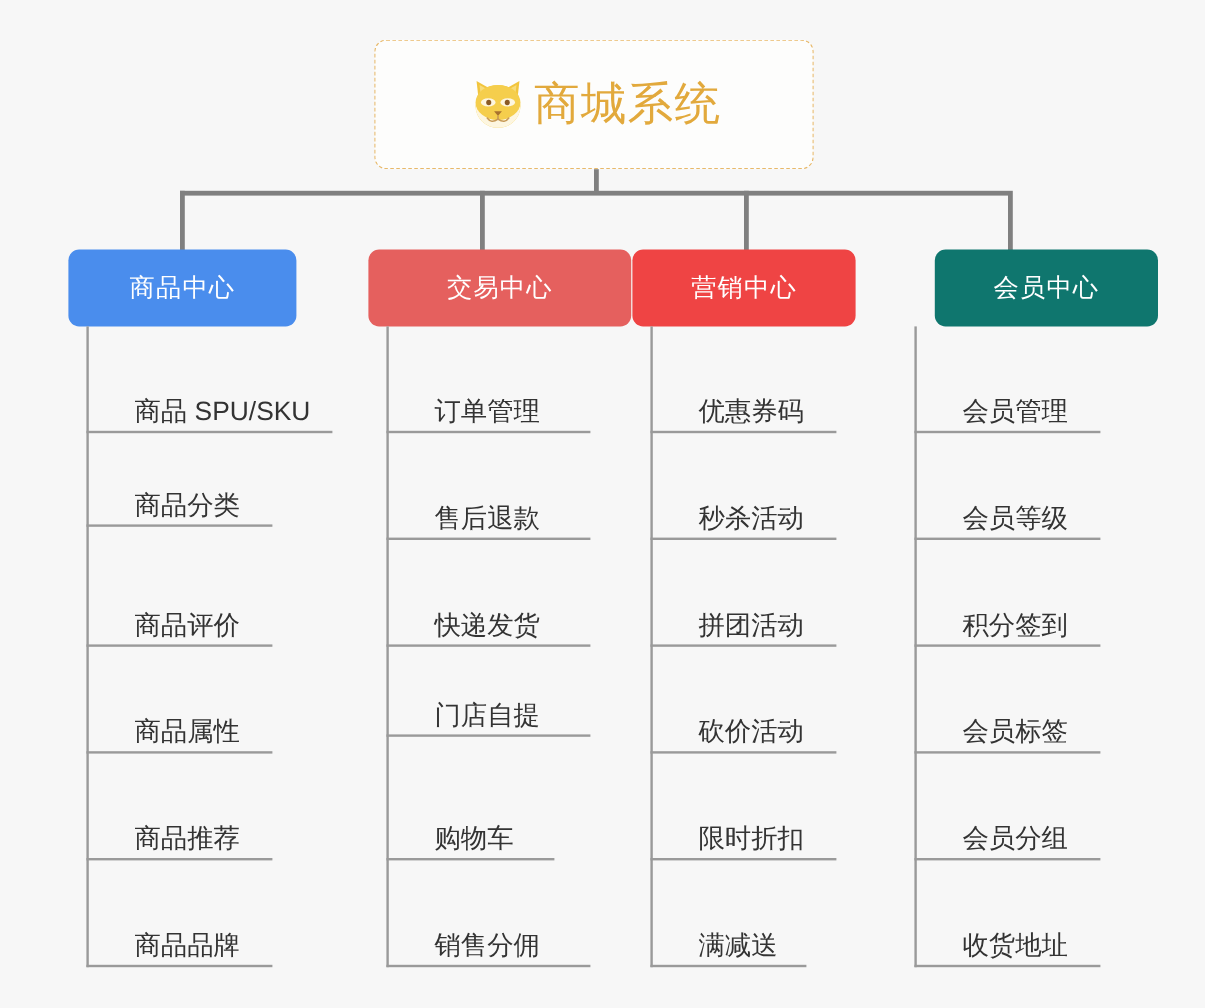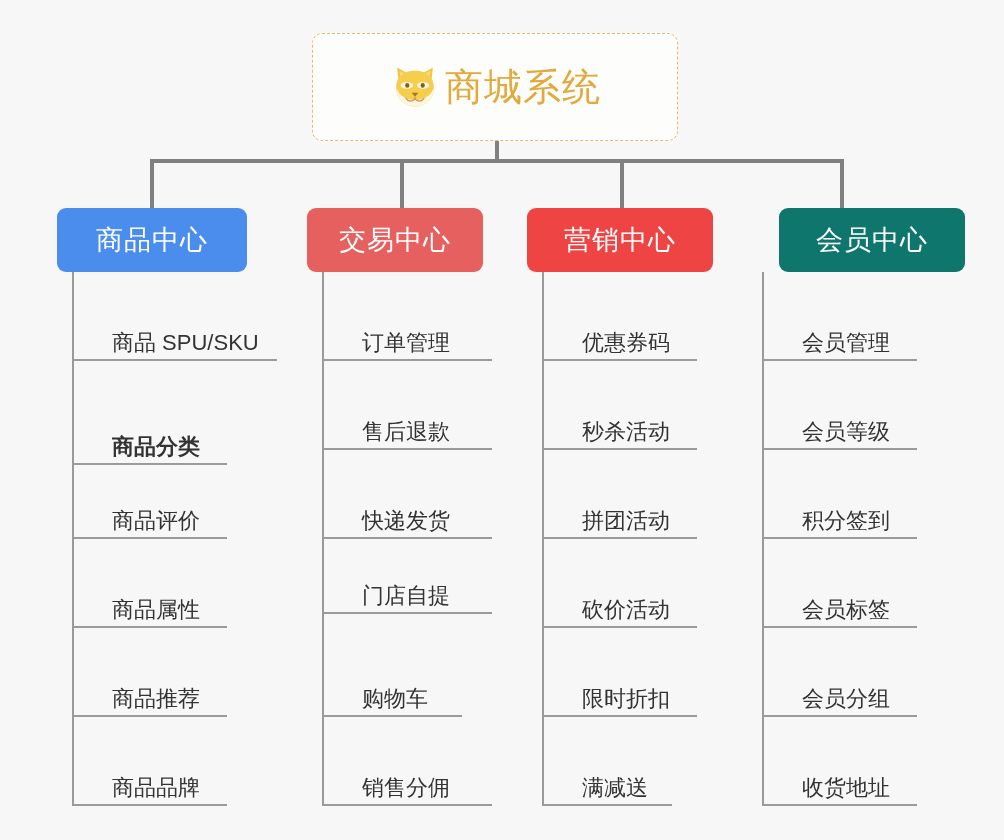--- a/index.html
+++ b/index.html
@@ -81,21 +81,21 @@
     position: absolute;
     top: 208px;
     height: 64px;
     box-sizing: border-box;
     border-radius: 9px;
     display: flex;
     align-items: center;
     justify-content: center;
   }
   .cat-label {
-    font-size: 27px;
+    font-size: 21px;
     color: #ffffff;
     letter-spacing: 1px;
     white-space: nowrap;
   }
 
   
   .branch {
     position: absolute;
     top: 272px;
   }
@@ -155,38 +155,38 @@
   <div id="branch-layer">
       <div class="drop" style="left: 150px;"></div>
       <div class="cat-box" style="left: 57px; width: 190px; background: rgb(74, 141, 237);">
         <span class="cat-label">商品中心</span>
       </div>
       <div class="branch" style="left: 72px;">
         <div class="trunk" style="height: 534px;"></div>
         <div class="leaf" style="top: 0px; width: 205px;">
           <span class="leaf-label">商品 SPU/SKU</span>
         </div>
-        <div class="leaf" style="top: 104px; width: 155px; font-weight: bold;">
+        <div class="leaf" style="top: 78px; width: 155px;">
           <span class="leaf-label">商品分类</span>
         </div>
         <div class="leaf" style="top: 178px; width: 155px;">
           <span class="leaf-label">商品评价</span>
         </div>
         <div class="leaf" style="top: 267px; width: 155px;">
           <span class="leaf-label">商品属性</span>
         </div>
         <div class="leaf" style="top: 356px; width: 155px;">
           <span class="leaf-label">商品推荐</span>
         </div>
         <div class="leaf" style="top: 445px; width: 155px;">
           <span class="leaf-label">商品品牌</span>
         </div>
       </div>
       <div class="drop" style="left: 400px;"></div>
-      <div class="cat-box" style="left: 307px; width: 176px; background: rgb(229, 96, 94);">
+      <div class="cat-box" style="left: 307px; width: 219px; background: rgb(229, 96, 94);">
         <span class="cat-label">交易中心</span>
       </div>
       <div class="branch" style="left: 322px;">
         <div class="trunk" style="height: 534px;"></div>
         <div class="leaf" style="top: 0px; width: 170px;">
           <span class="leaf-label">订单管理</span>
         </div>
         <div class="leaf" style="top: 89px; width: 170px;">
           <span class="leaf-label">售后退款</span>
         </div>

